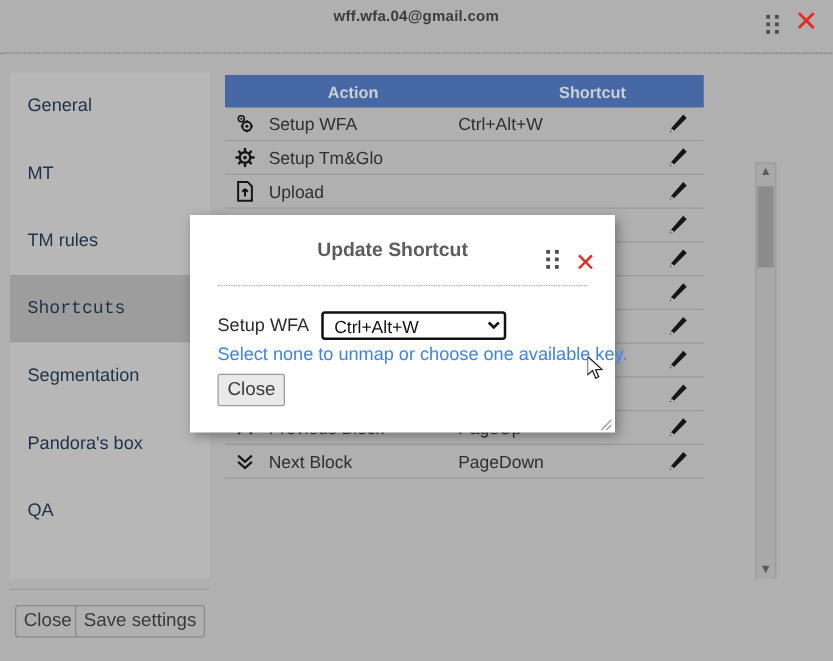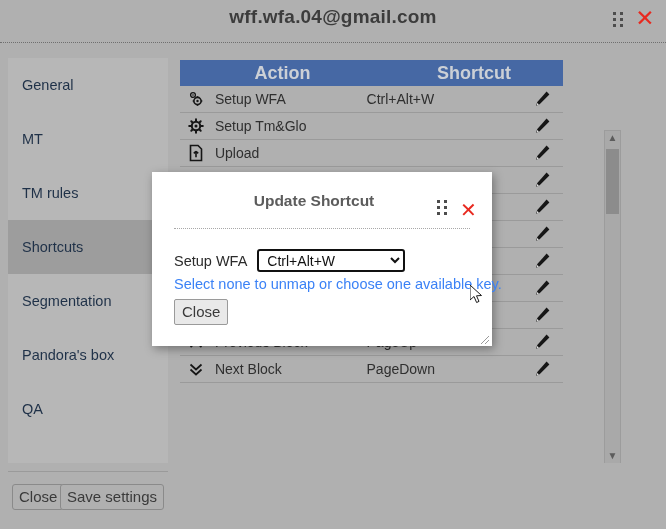--- a/index.html
+++ b/index.html
@@ -23,21 +23,21 @@
     width: 666px; height: 43px;
     background: #b0b0b0;
     border-bottom: 1px dotted #6f6f6f;
     box-sizing: border-box;
   }
   #titlebar-title {
     position: absolute;
     left: 0; top: 6px;
     width: 666px;
     text-align: center;
-    font-size: 19px;
+    font-size: 12px;
     font-weight: bold;
     color: #3c3c3c;
     letter-spacing: 0.2px;
   }
   .drag-dots {
     display: inline-block;
     width: 13px;
     height: 17px;
     position: relative;
   }
@@ -86,35 +86,36 @@
     height: 54px;
     line-height: 54px;
     padding-left: 14px;
     font-size: 14.5px;
     color: #1f3148;
     cursor: pointer;
     box-sizing: border-box;
   }
   .sb-item.selected {
     background: #9d9d9d;
+    font-family: Liberation Mono, monospace;
   }
 
   
   #table-wrap {
     position: absolute;
     left: 180px; top: 17px;
     width: 383px;
   }
   #table-head {
     height: 26px;
     background: #4668a4;
     display: flex;
     align-items: center;
     font-weight: bold;
-    font-size: 18px;
+    font-size: 13px;
     color: #ccd0d6;
   }
   #table-head .col-action {
     width: 205px;
     text-align: center;
   }
   #table-head .col-shortcut {
     width: 178px;
     text-align: center;
   }

